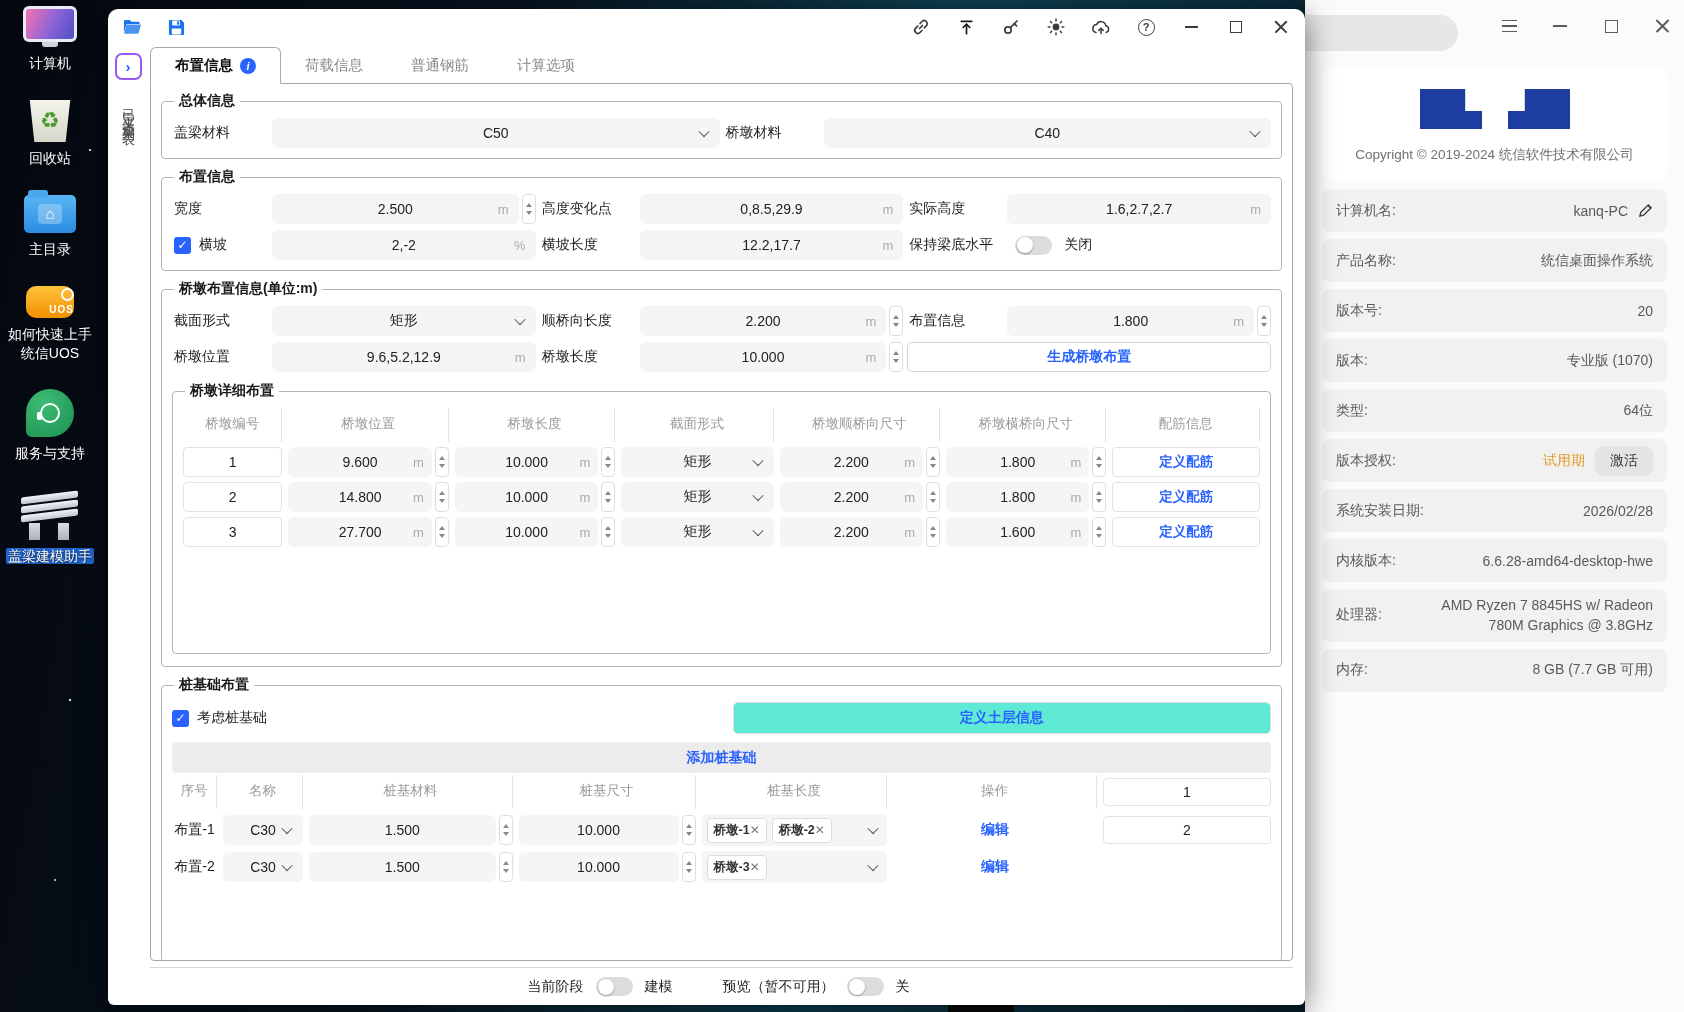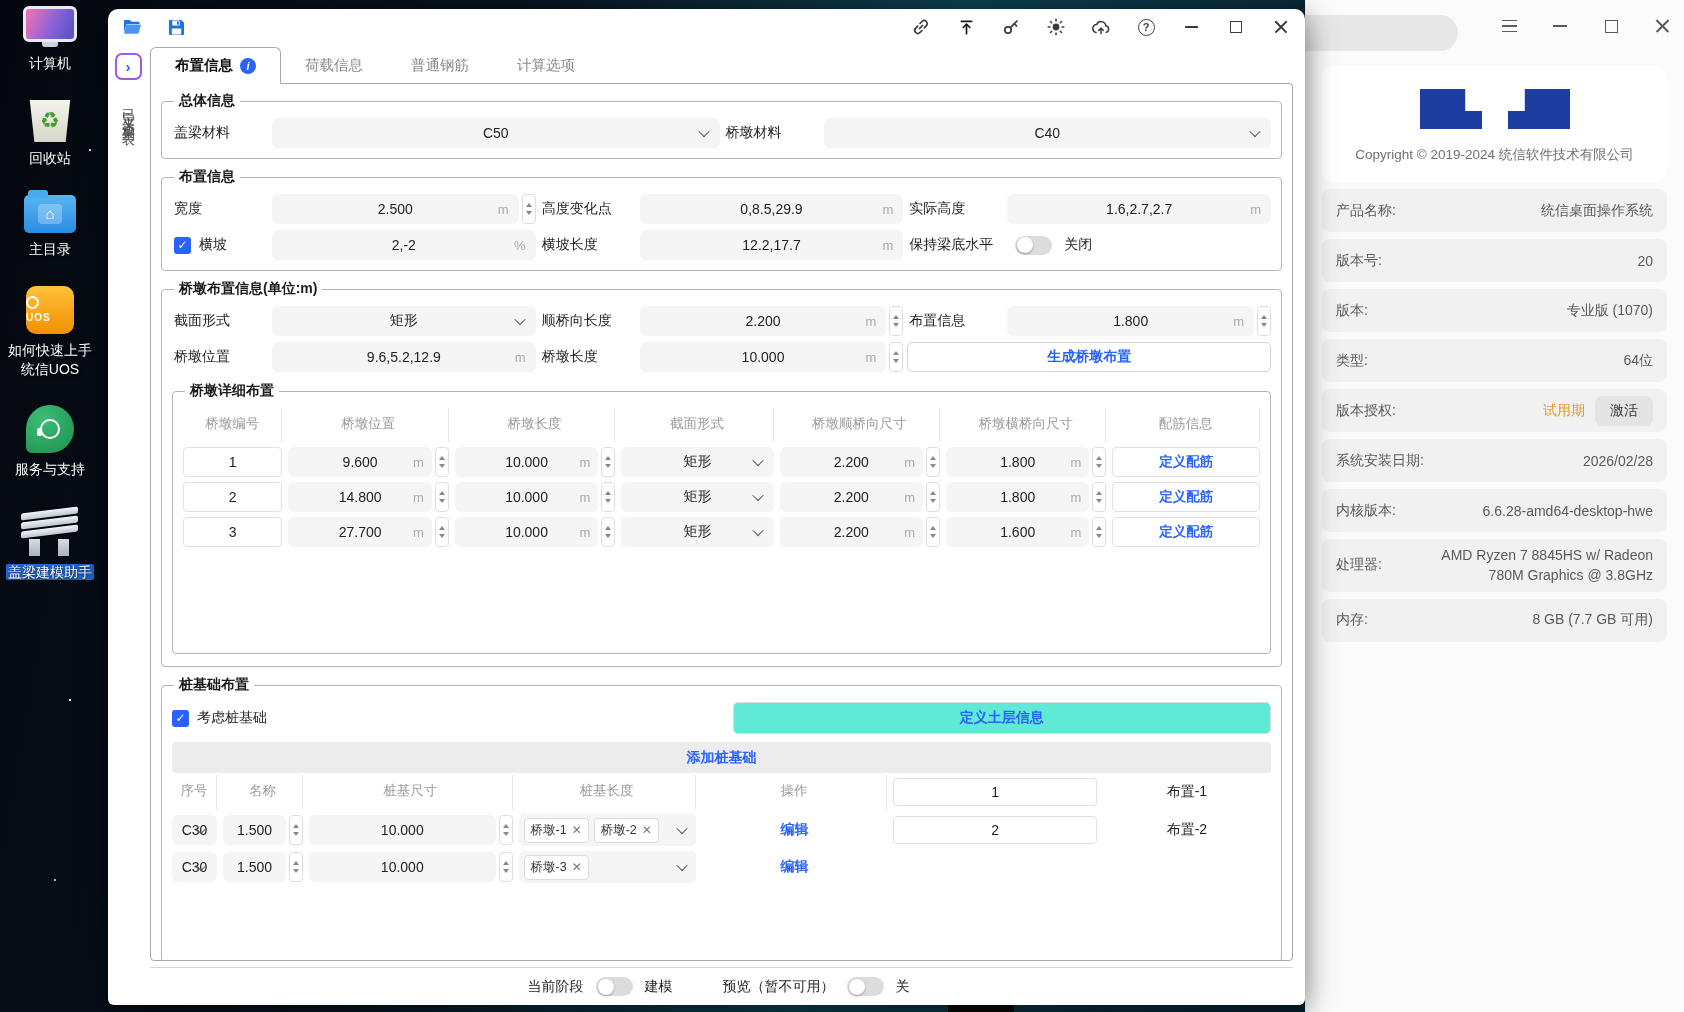--- a/index.html
+++ b/index.html
@@ -20,21 +20,21 @@
   .dicon-label { color:#fff; font-size:14px; text-align:center; line-height:1.35; text-shadow:0 1px 3px rgba(0,0,0,.9); max-width:90px; }
   .dicon.selected .dicon-label span { background:#2166d1; padding:0 2px; border-radius:2px; box-decoration-break:clone; -webkit-box-decoration-break:clone; }
   .ic-computer { width:54px; }
   .ic-computer .screen { width:54px; height:36px; border:3px solid #e8ecf4; border-radius:6px; background:linear-gradient(115deg,#e470b8 10%,#8a63d8 55%,#5b54c8 90%); }
   .ic-computer .stand { width:16px; height:5px; margin:0 auto; background:#ccd2de; border-radius:0 0 3px 3px; }
   .ic-trash { width:46px; height:42px; background:linear-gradient(#f4f4ec,#d6d6ca); clip-path:polygon(6% 0,94% 0,84% 100%,16% 100%); display:flex; align-items:center; justify-content:center; }
   .ic-trash span { color:#4a9b2f; font-size:22px; line-height:1; }
   .ic-home { width:52px; height:38px; background:linear-gradient(#58b6f4,#2b8ce2); border-radius:5px; position:relative; display:flex; align-items:center; justify-content:center; }
   .ic-home::before { content:""; position:absolute; top:-5px; left:4px; width:20px; height:8px; background:#4aa8ee; border-radius:3px 3px 0 0; }
   .ic-home .house { width:24px; height:20px; background:rgba(255,255,255,.28); border-radius:4px; color:#fff; font-size:15px; display:flex; align-items:center; justify-content:center; }
-  .ic-uos { width:48px; height:48px; border-radius:10px; background:linear-gradient(#ffc23d,#f29000); display:flex; flex-direction:column; align-items:flex-start; justify-content:center; gap:3px; }
+  .ic-uos { width:48px; height:32px; border-radius:10px; background:linear-gradient(#ffc23d,#f29000); display:flex; flex-direction:column; align-items:flex-end; justify-content:center; gap:3px; }
   .ic-uos .bulb { width:13px; height:13px; border:2.5px solid #fff; border-radius:50%; }
   .ic-uos .uos-txt { color:#fff; font-weight:bold; font-size:10px; letter-spacing:1px; }
   .ic-service { width:48px; height:48px; border-radius:50% 50% 50% 12%; background:radial-gradient(circle at 35% 30%,#3dbd76,#1d8f4f); display:flex; align-items:center; justify-content:center; }
   .ic-service .head { width:20px; height:20px; border:2.5px solid #fff; border-radius:50%; position:relative; }
   .ic-service .head::after { content:""; position:absolute; left:-5px; top:7px; width:5px; height:8px; background:#fff; border-radius:2px; }
   .ic-bridge { width:58px; height:50px; position:relative; }
   .ic-bridge .beam { position:absolute; left:0; width:57px; height:7px; border-radius:2px; background:linear-gradient(#f2f4f8,#bfc7d2); transform:skewY(-7deg); box-shadow:0 1px 1px rgba(0,0,0,.35); }
   .ic-bridge .b1 { top:4px; } .ic-bridge .b2 { top:13px; } .ic-bridge .b3 { top:22px; }
   .ic-bridge .pier { position:absolute; bottom:0; width:11px; height:17px; background:linear-gradient(#d8dde4,#aab2bd); }
   .ic-bridge .p1 { left:8px; } .ic-bridge .p2 { right:10px; }
@@ -124,21 +124,21 @@
   .rebar-btn { height:30px; width:100%; background:#fff; border:1px solid #e2e2e2; border-radius:4px; color:#2962ff; font-weight:bold; font-size:13.5px; font-family:inherit; cursor:pointer; }
 
   
   .pile-fs { flex:1; min-height:286px; }
   .soil-btn { flex:0 0 49%; height:32px; background:#5eead4; border:1px solid #dedede; border-radius:5px; color:#2962ff; font-weight:bold; font-size:14px; font-family:inherit; cursor:pointer; margin-left:auto; }
   .add-btn { width:100%; height:31px; margin-top:8px; background:#ececec; border:none; border-radius:4px; color:#2962ff; font-weight:bold; font-size:14px; font-family:inherit; cursor:pointer; }
   .ltable { display:grid; grid-template-columns:45px 80px 1.15fr 1fr 1.05fr 1.15fr 0.95fr; column-gap:6px; row-gap:5px; align-items:center; margin-top:2px; }
   .cell-plain { font-size:14px; color:#222; text-align:center; }
   .cell-id-sm { height:28px; background:#fff; border:1px solid #e2e2e2; border-radius:4px; display:flex; align-items:center; justify-content:center; font-size:14px; color:#222; }
   .pier-links { flex:1; height:32px; background:#f5f5f5; border-radius:5px; display:flex; align-items:center; gap:5px; padding:0 22px 0 5px; position:relative; }
-  .chip { background:#fff; border:1px solid #ddd; border-radius:4px; font-size:12.5px; color:#333; padding:3px 6px; display:flex; align-items:center; gap:5px; white-space:nowrap; }
+  .chip { background:#fff; border:1px solid #ddd; border-radius:4px; font-size:12.5px; color:#333; padding:3px 6px; display:flex; align-items:center; white-space:nowrap;font-weight:bold; }
   .chip .x { color:#777; font-size:12px; cursor:pointer; }
   .pier-links .chev { position:absolute; right:10px; }
   .edit-btn { background:none; border:none; color:#2962ff; font-weight:bold; font-size:14px; font-family:inherit; cursor:pointer; width:100%; }
 
   
   .statusbar { height:38px; border-top:1px solid #d8d8d8; margin-top:6px; display:flex; align-items:center; justify-content:center; gap:12px; padding-right:6px; font-size:14px; color:#1f1f1f; }
   .statusbar .gap { width:26px; }
   svg { display:block; }
 </style>
 </head>
@@ -220,20 +220,31 @@
             <polygon points="0,0 70,0 70,34 96,34 96,62 0,62" fill="#1d3da0"></polygon>
           </svg>
         <svg width="62" height="42" viewBox="0 0 96 62">
             <polygon points="26,0 96,0 96,62 0,62 0,34 26,34" fill="#1d3da0"></polygon>
           </svg>
       </div>
       <div class="sys-copyright">Copyright © 2019-2024 统信软件技术有限公司</div>
     </div>
 
     <div class="sys-row">
+      <span class="lbl">计算机名:</span>
+      <span class="val-group">
+        <span class="val">kanq-PC</span>
+        <span class="pencil">
+          <svg width="15" height="15" viewBox="0 0 16 16">
+              <path d="M2 14 l1-4 L11 2 l3 3 -8 8 z M10.5 2.5 l3 3" fill="none" stroke="#3a3a3a" stroke-width="1.5"></path>
+            </svg>
+        </span>
+      </span>
+    </div>
+    <div class="sys-row">
       <span class="lbl">产品名称:</span>
       <span class="val">统信桌面操作系统</span>
     </div>
     <div class="sys-row">
       <span class="lbl">版本号:</span>
       <span class="val">20</span>
     </div>
     <div class="sys-row">
       <span class="lbl">版本:</span>
       <span class="val">专业版 (1070)</span>
@@ -670,20 +681,21 @@
               <span class="checkbox">✓</span>
               <span class="cb-label">考虑桩基础</span>
             </span>
             <button class="soil-btn">定义土层信息</button>
           </div>
           <button class="add-btn">添加桩基础</button>
 
           <div class="ltable">
             <div class="th">序号</div>
             <div class="th">名称</div>
+            <div class="th">桩基材料</div>
             <div class="th">桩基尺寸</div>
             <div class="th">桩基长度</div>
             <div class="th">操作</div>
 
             <div class="cell-id-sm">1</div>
             <div class="cell-plain">布置-1</div>
             <div class="cell-num">
                 <div class="fbox">
                   <span>C30</span>
                   <span class="chev"></span>

